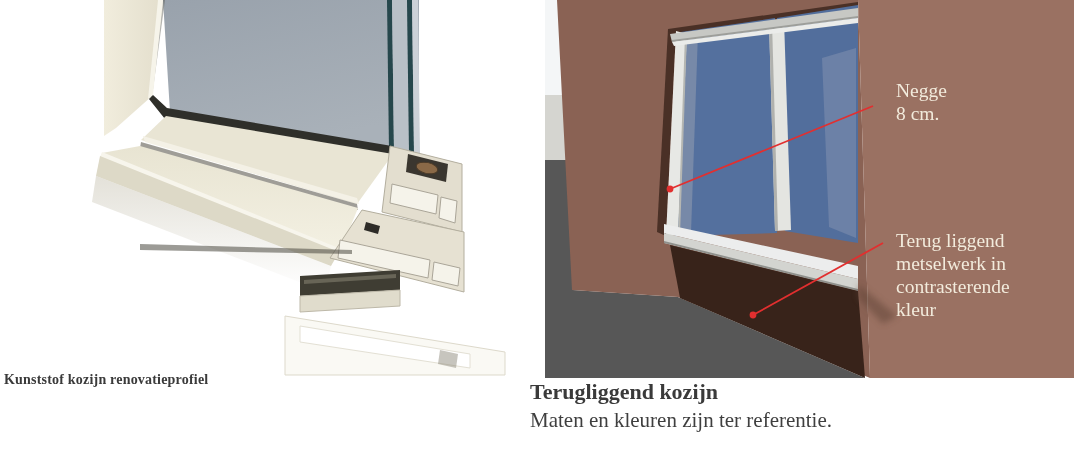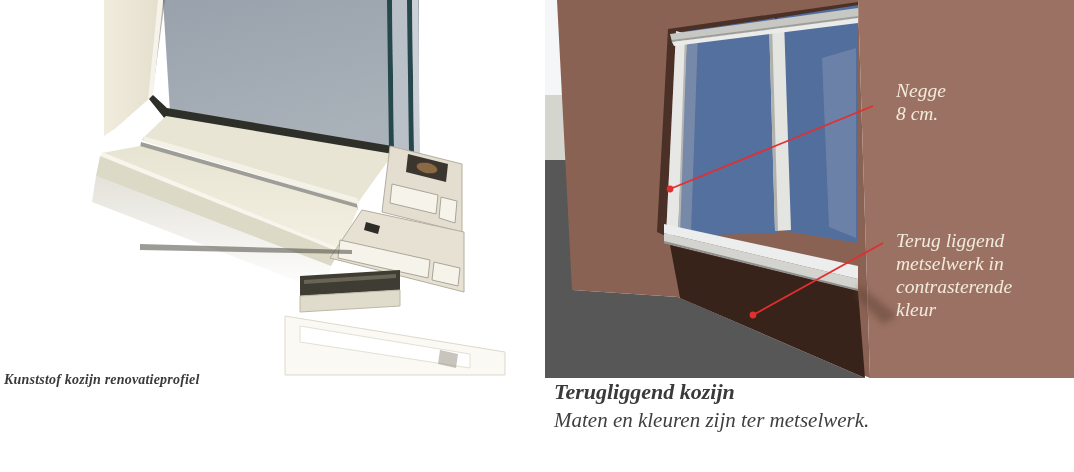--- a/index.html
+++ b/index.html
@@ -1,23 +1,23 @@
 <!DOCTYPE html>
 <html><head>
 <meta charset="utf-8">
 <style>
   html,body{margin:0;padding:0;background:#ffffff;}
   .canvas{position:relative;width:1074px;height:472px;background:#ffffff;overflow:hidden;
-          font-family:"Liberation Serif",serif;font-style:italic;}
+          font-family:"Liberation Serif",serif;}
   svg{position:absolute;display:block;}
   .fig-left{left:0;top:0;}
   .fig-right{left:545px;top:0;}
   .caption-left{position:absolute;left:4px;top:372px;font-weight:bold;font-size:14px;
                 color:#3a3a3a;letter-spacing:.2px;}
-  .caption-right{position:absolute;left:554px;top:378px;color:#3a3a3a;}
+  .caption-right{position:absolute;left:530px;top:378px;color:#3a3a3a;}
   .caption-right .cap-b{font-weight:bold;font-size:22px;line-height:28px;}
   .caption-right .cap-n{font-weight:normal;font-size:21px;line-height:28px;color:#3f3f3f;}
   text.annot{font-family:"Liberation Serif",serif;font-size:19.5px;}
 </style>
 </head>
 <body>
 
 <div class="canvas">
 
   <svg class="fig-left" width="537" height="378" viewBox="0 0 537 378">
@@ -143,16 +143,16 @@
       <text class="annot" x="351" y="270" fill="#f2ebdc">metselwerk in</text>
       <text class="annot" x="351" y="293" fill="#f2ebdc">contrasterende</text>
       <text class="annot" x="351" y="316" fill="#f2ebdc">kleur</text>
     </g>
   </svg>
 
   <div class="caption-left">Kunststof kozijn renovatieprofiel</div>
 
   <div class="caption-right">
     <div class="cap-b">Terugliggend kozijn</div>
-    <div class="cap-n">Maten en kleuren zijn ter metselwerk.</div>
+    <div class="cap-n">Maten en kleuren zijn ter referentie.</div>
   </div>
 
 </div>
 
 </body></html>

